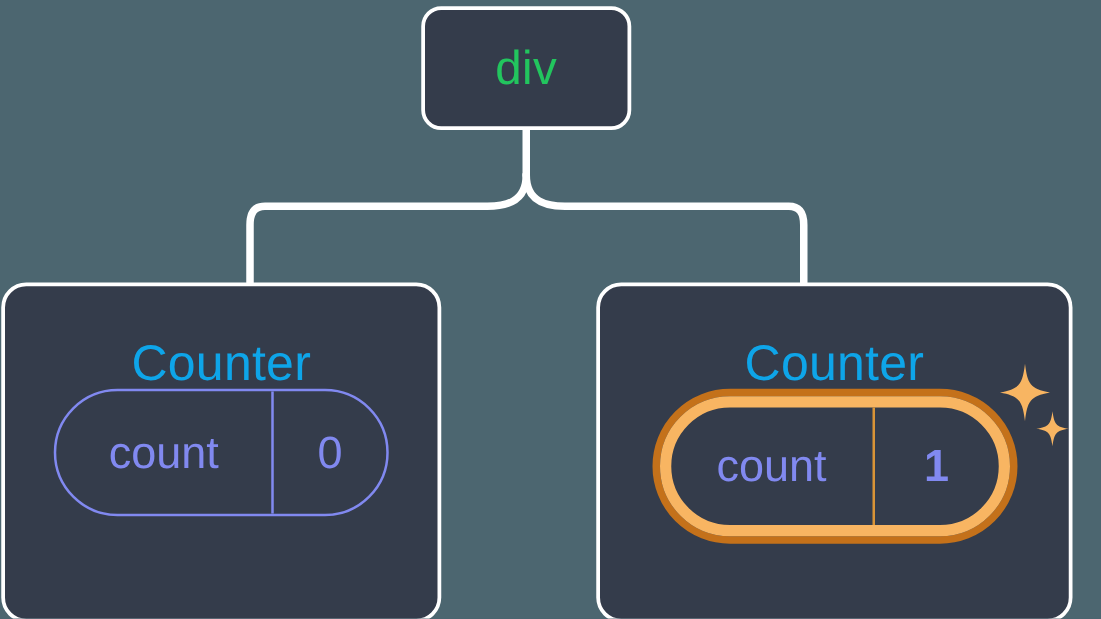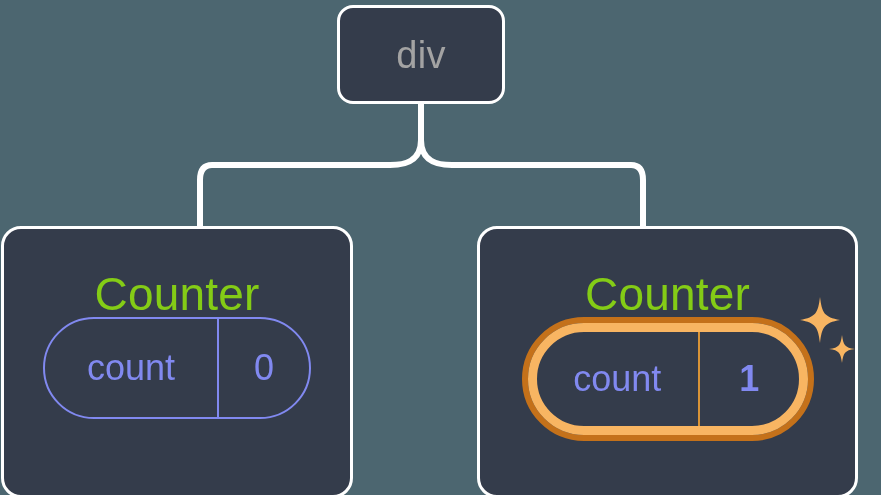--- a/index.html
+++ b/index.html
@@ -39,21 +39,21 @@
     left: 337px;
     top: 5px;
     width: 168px;
     height: 99px;
     border-radius: 16px;
     display: flex;
     align-items: center;
     justify-content: center;
   }
   #node-div .node-title {
-    color: #a3a3a3;
+    color: #22c55e;
     font-size: 38px;
     font-weight: 400;
     letter-spacing: 0.3px;
     line-height: 1;
   }
 
   .counter-node {
     display: flex;
     flex-direction: column;
     align-items: center;
@@ -65,22 +65,22 @@
     width: 352px;
     height: 272px;
   }
   #node-counter-right {
     left: 477px;
     top: 226px;
     width: 381px;
     height: 272px;
   }
   .counter-node .node-title {
-    color: #84cc16;
-    font-size: 46px;
+    color: #0ea5e9;
+    font-size: 40px;
     font-weight: 400;
     letter-spacing: 0.2px;
     line-height: 1;
   }
 
   
   .pill-wrap {
     position: relative;
   }
 

